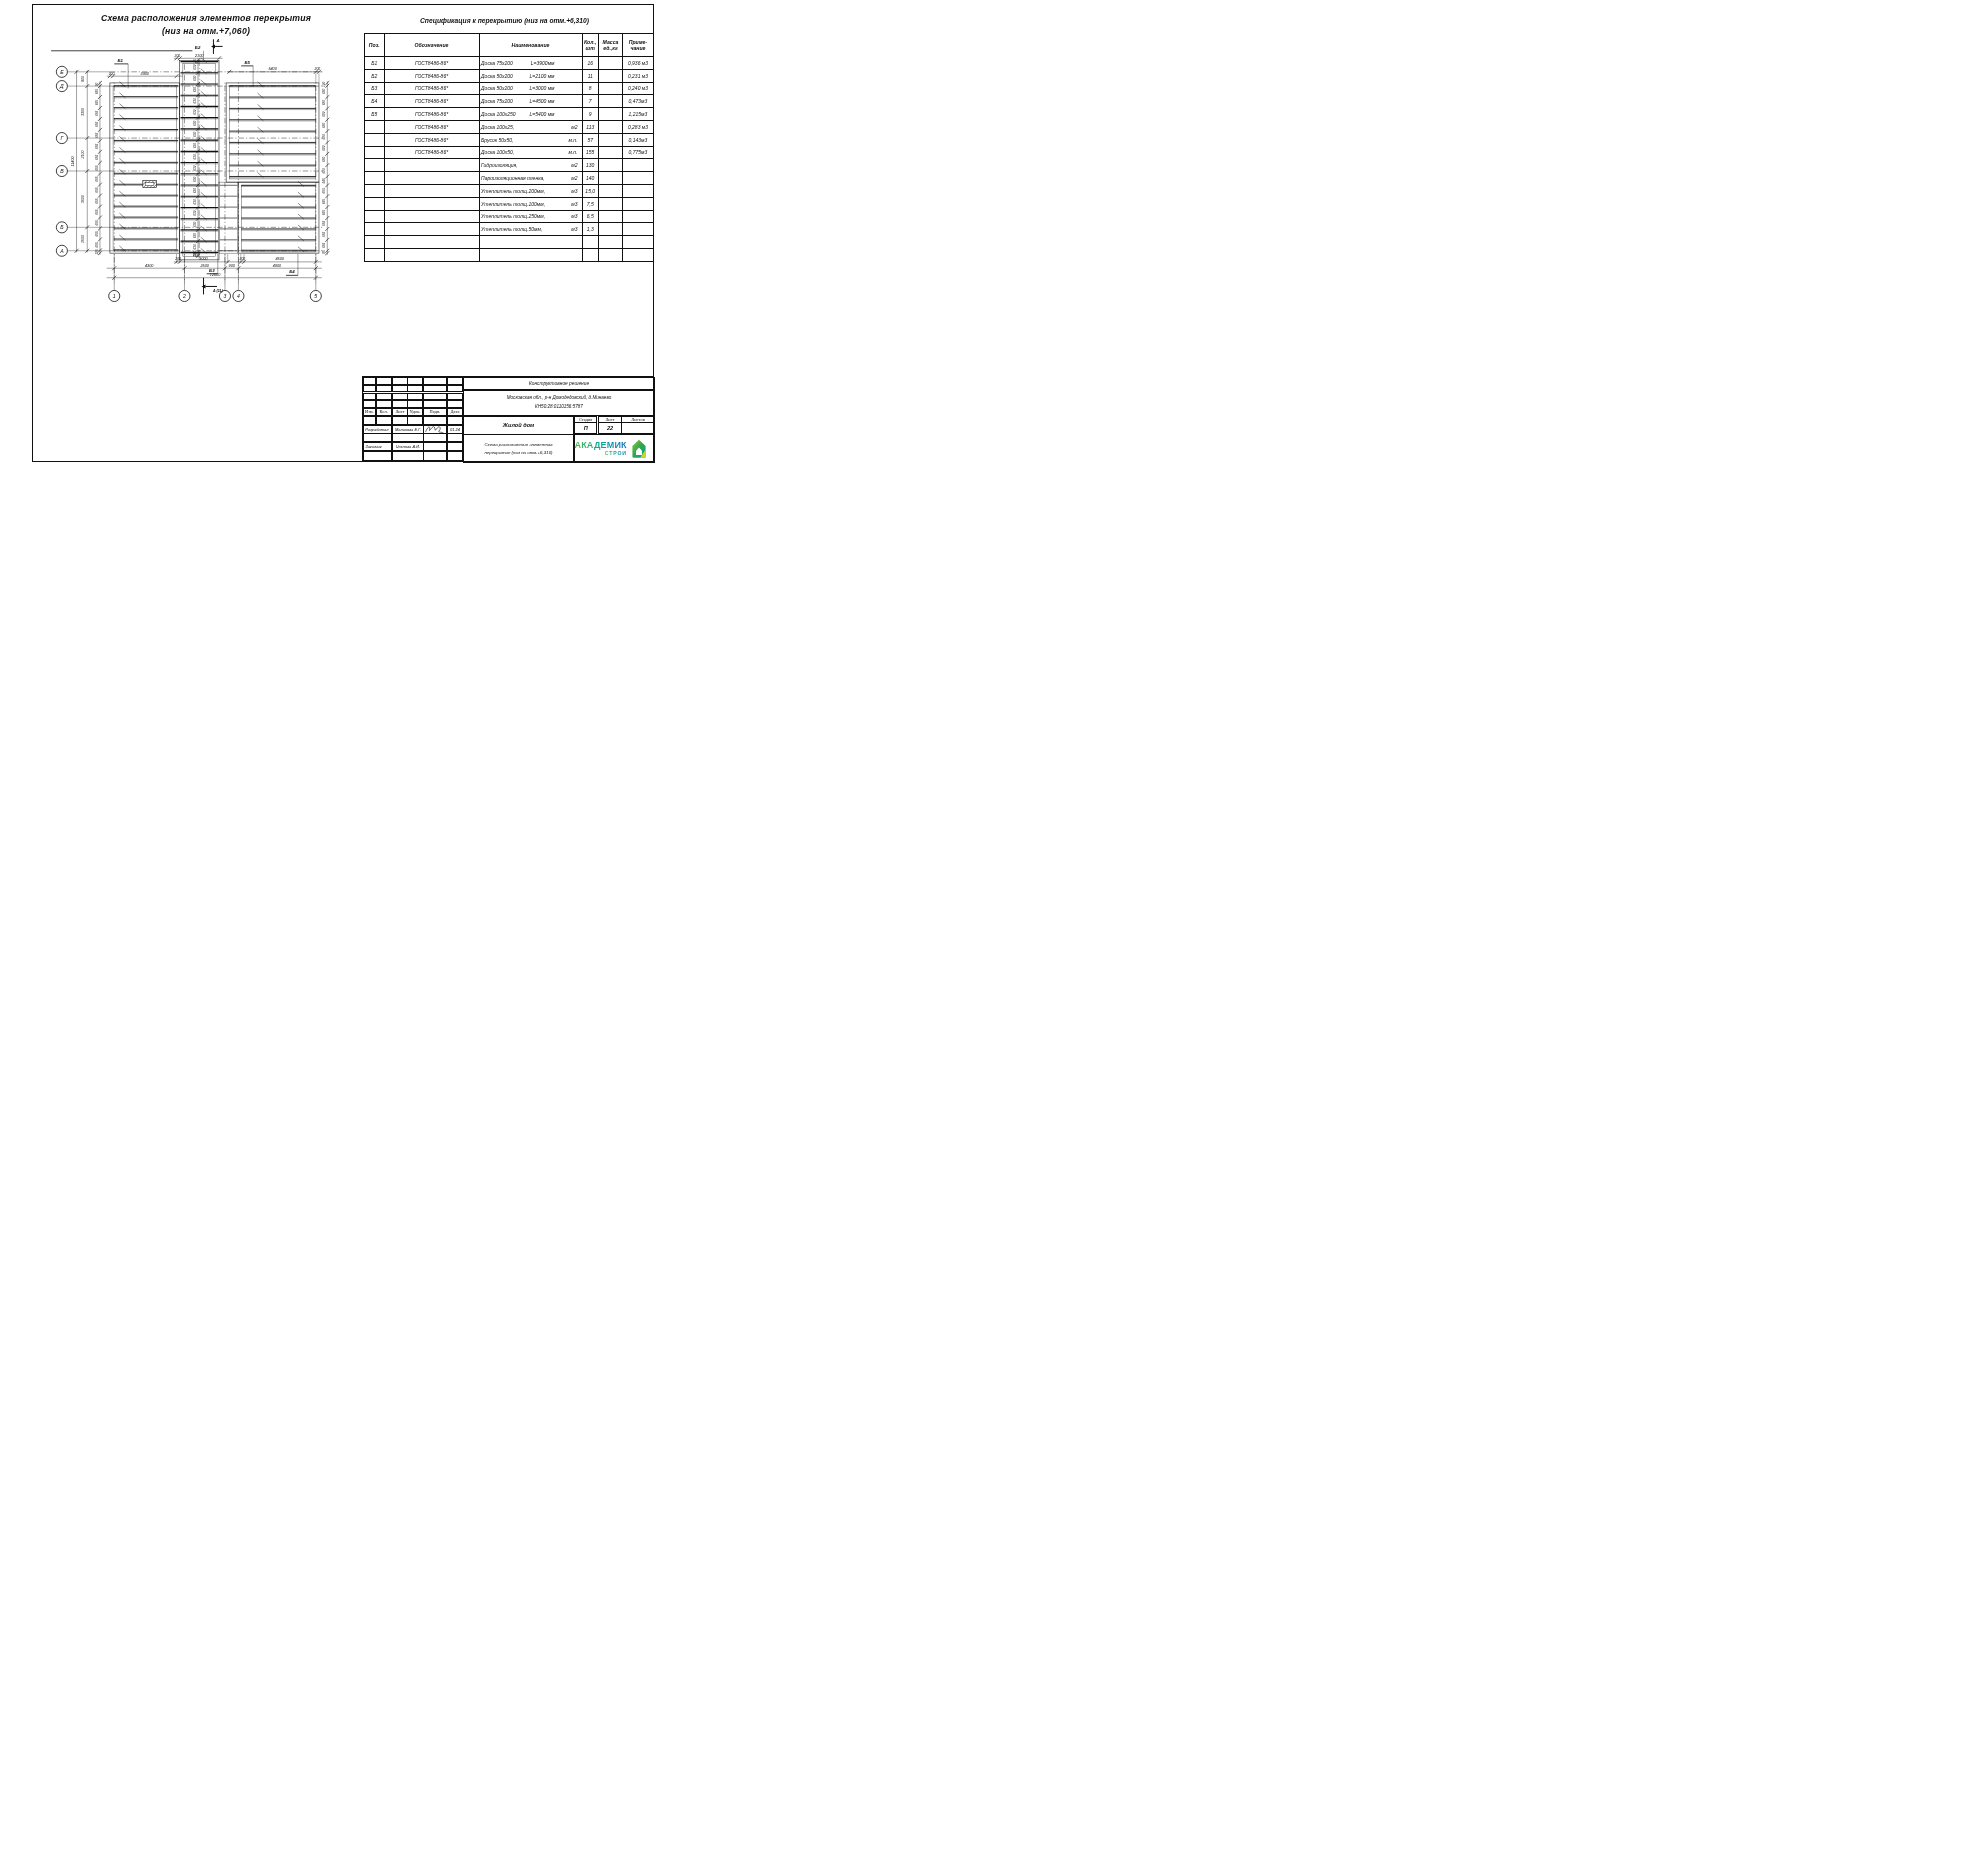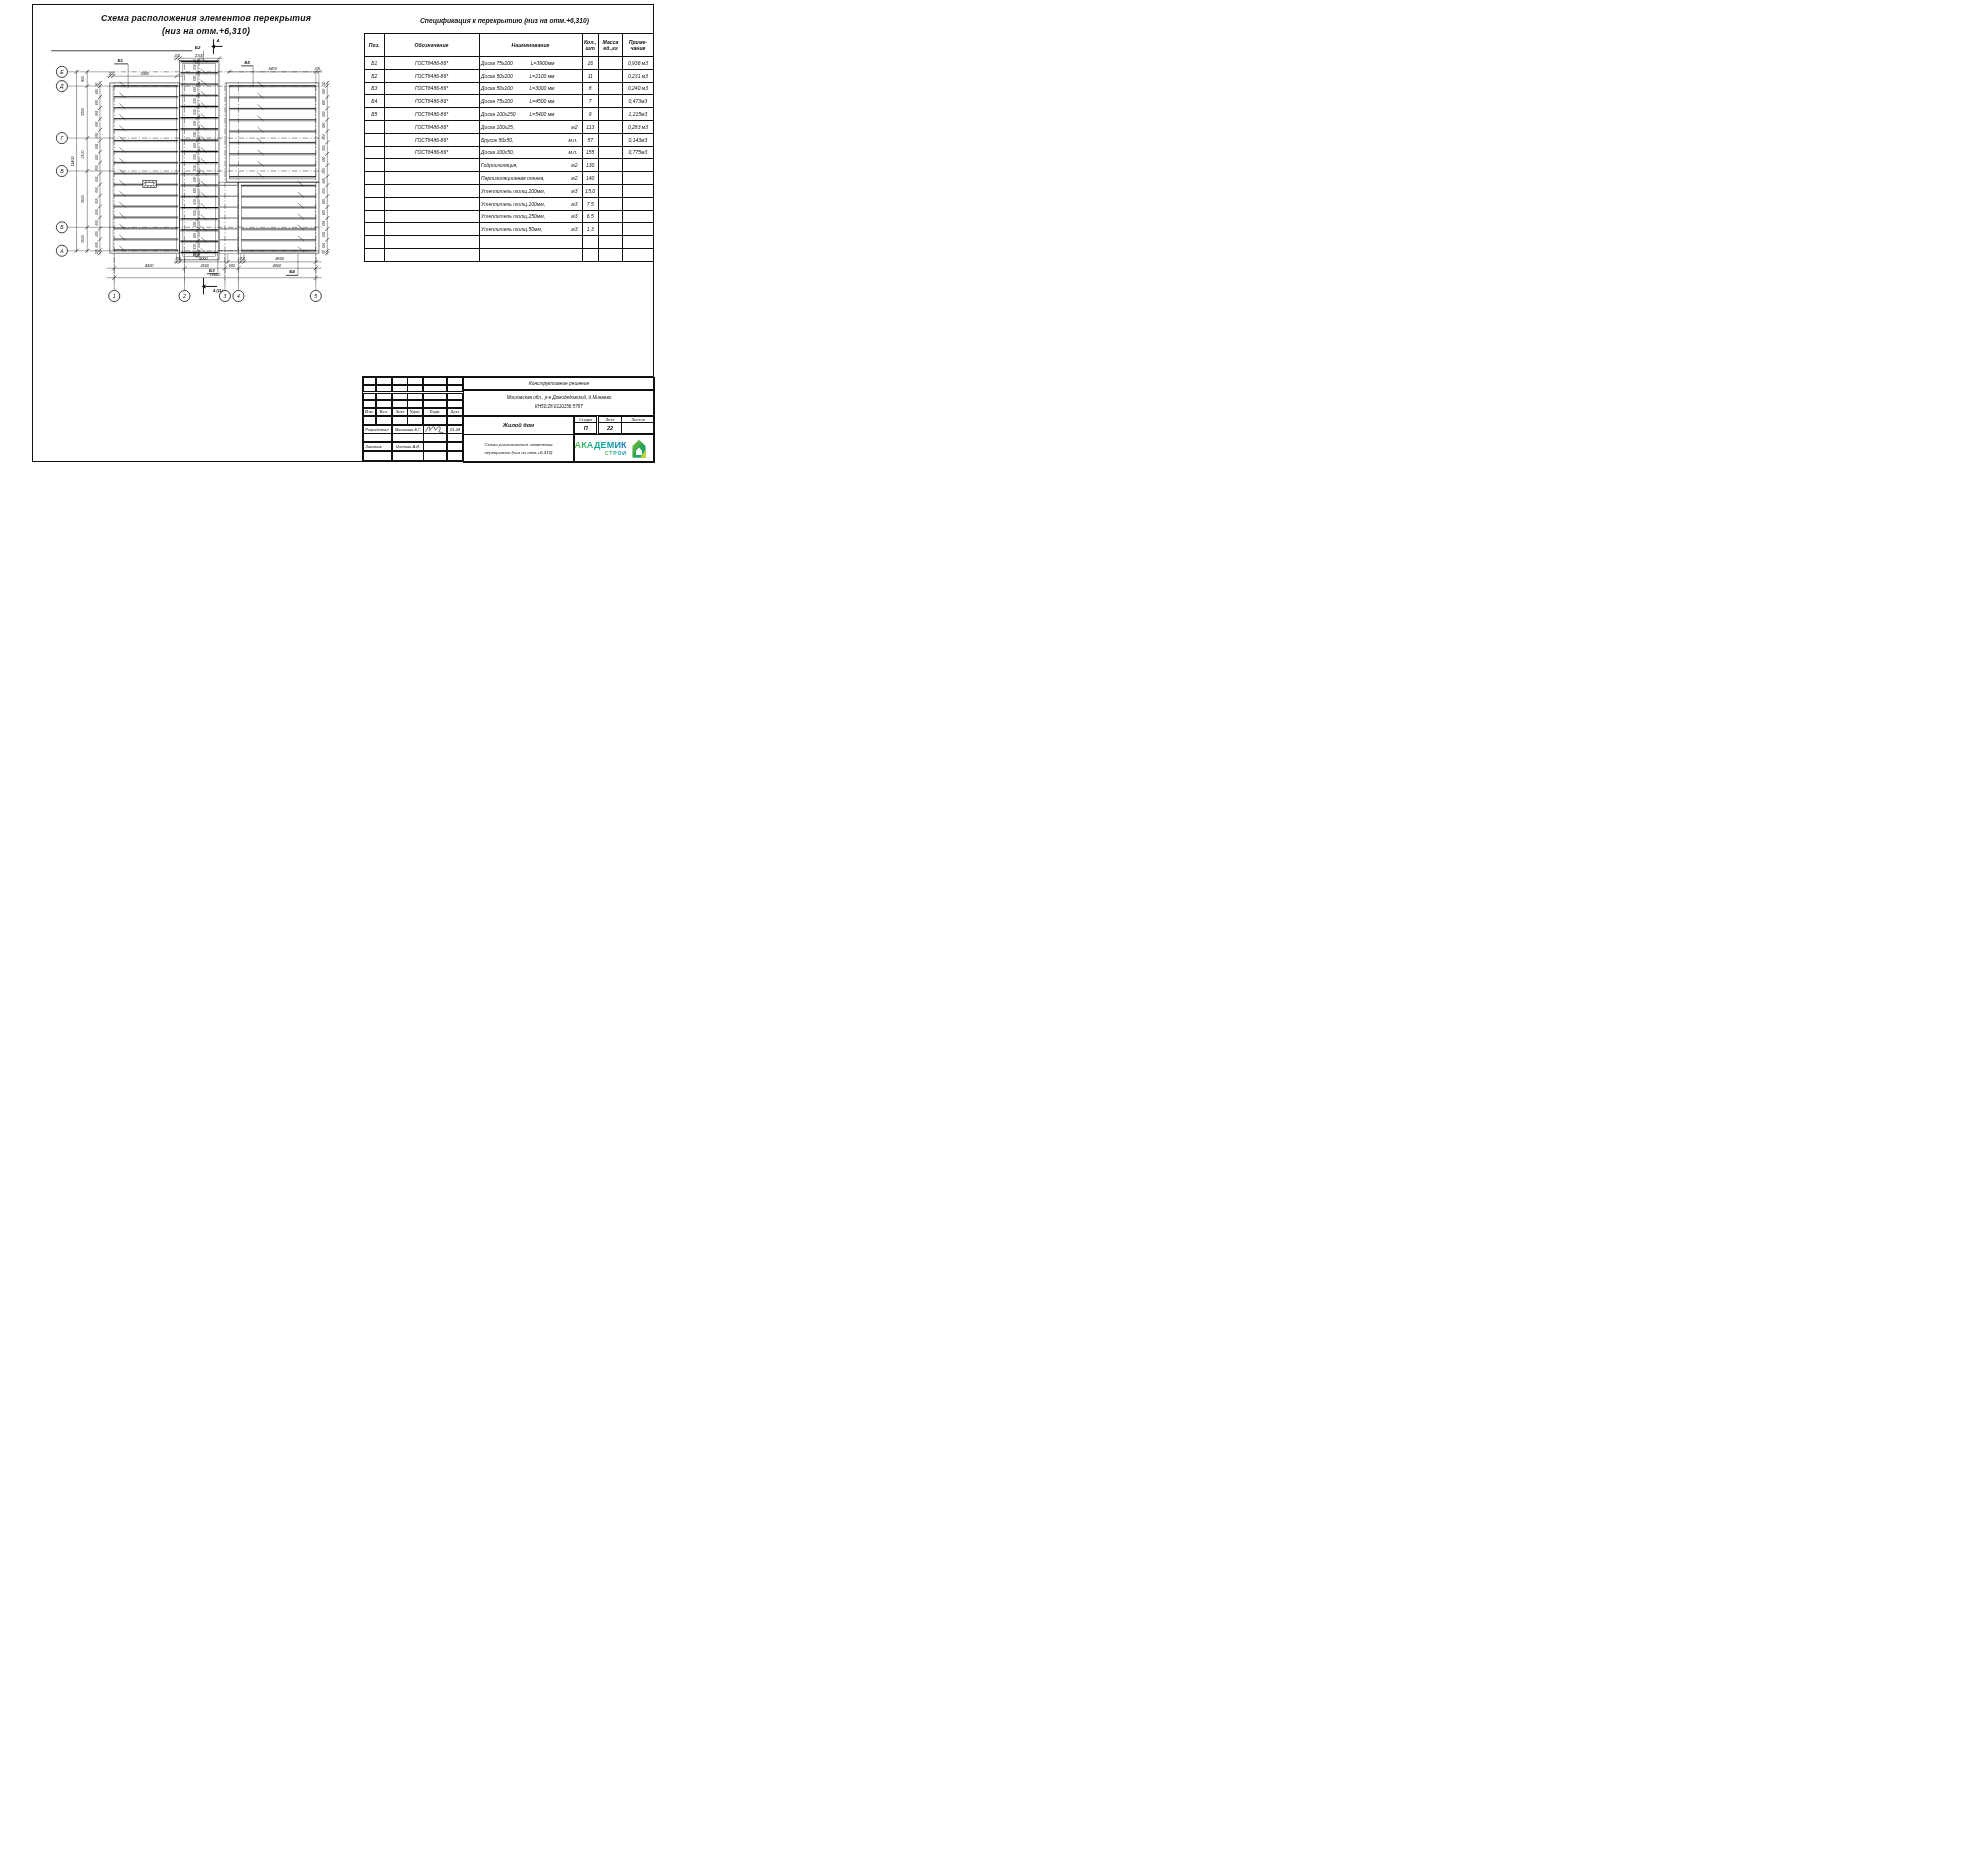--- a/index.html
+++ b/index.html
@@ -35,21 +35,21 @@
   svg.plan{position:absolute;left:0;top:0;}
 </style>
 </head>
 <body>
 
 <div class="sheet">
   <div class="frame"></div>
 
   <div class="dwg-title">
     <div>Схема расположения элементов перекрытия</div>
-    <div>(низ на отм.+6,310)</div>
+    <div>(низ на отм.+7,060)</div>
   </div>
 
   <div class="spec-title">Спецификация к перекрытию (низ на отм.+6,310)</div>
 
   <svg class="plan" id="plan-svg" width="657" height="465" viewBox="0 0 1654 1172">
       <defs>
         <pattern id="hatch" width="6" height="6" patternUnits="userSpaceOnUse" patternTransform="rotate(45)">
           <rect width="6" height="6" fill="#fff"></rect>
           <line x1="0" y1="0" x2="0" y2="6" stroke="#111" stroke-width="2"></line>
         </pattern>

